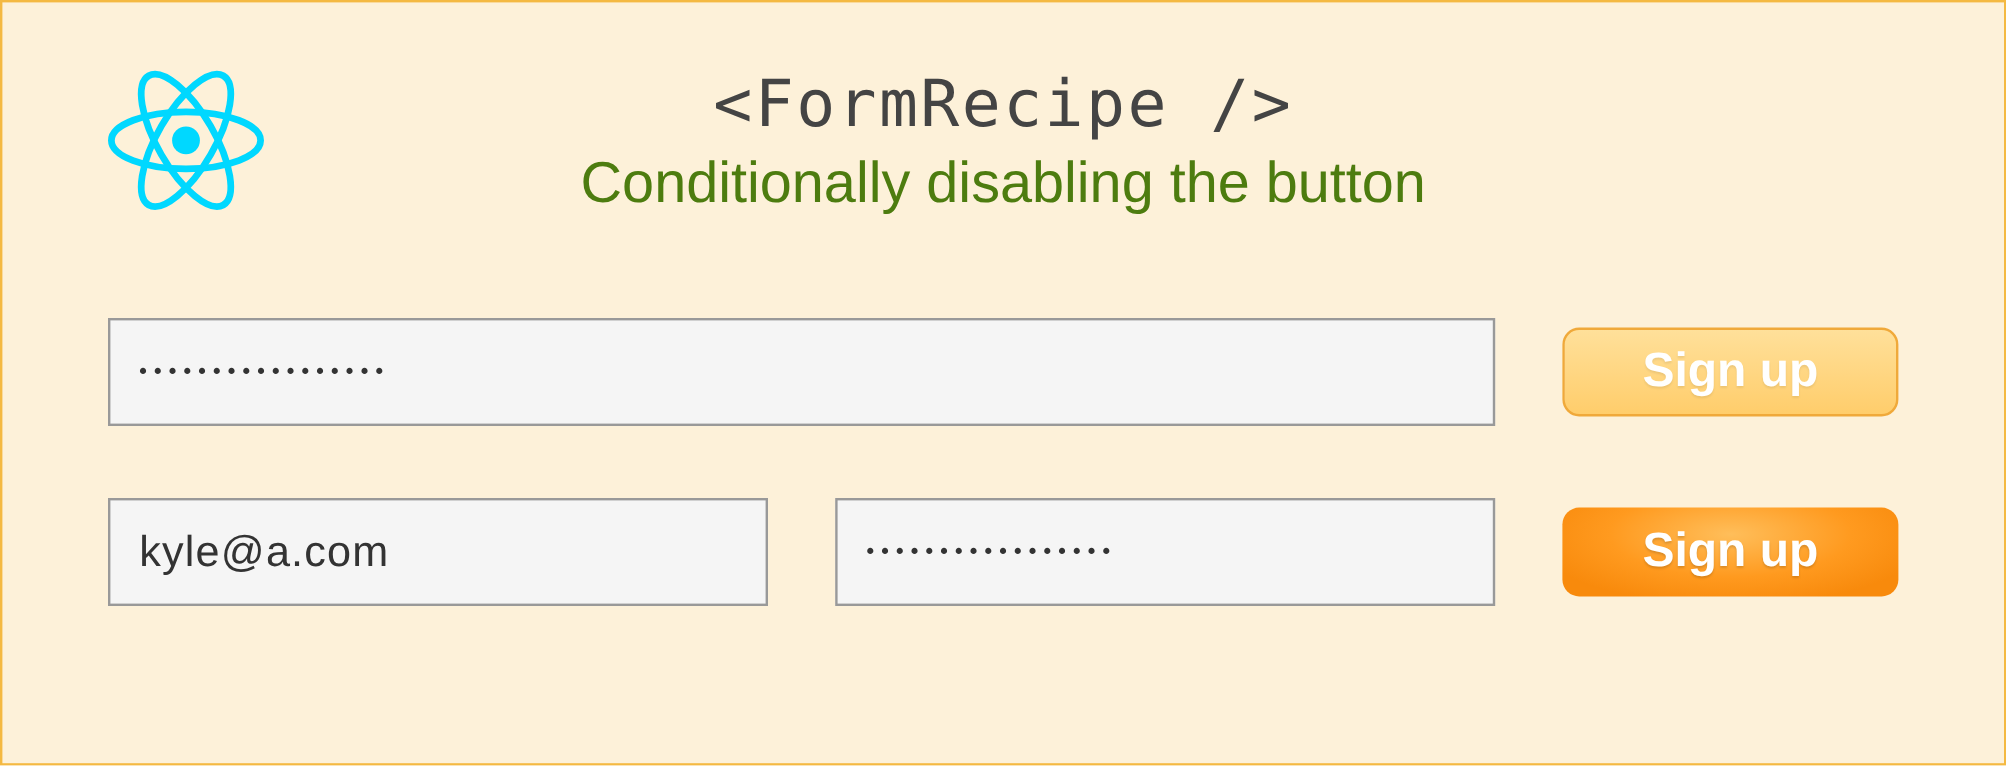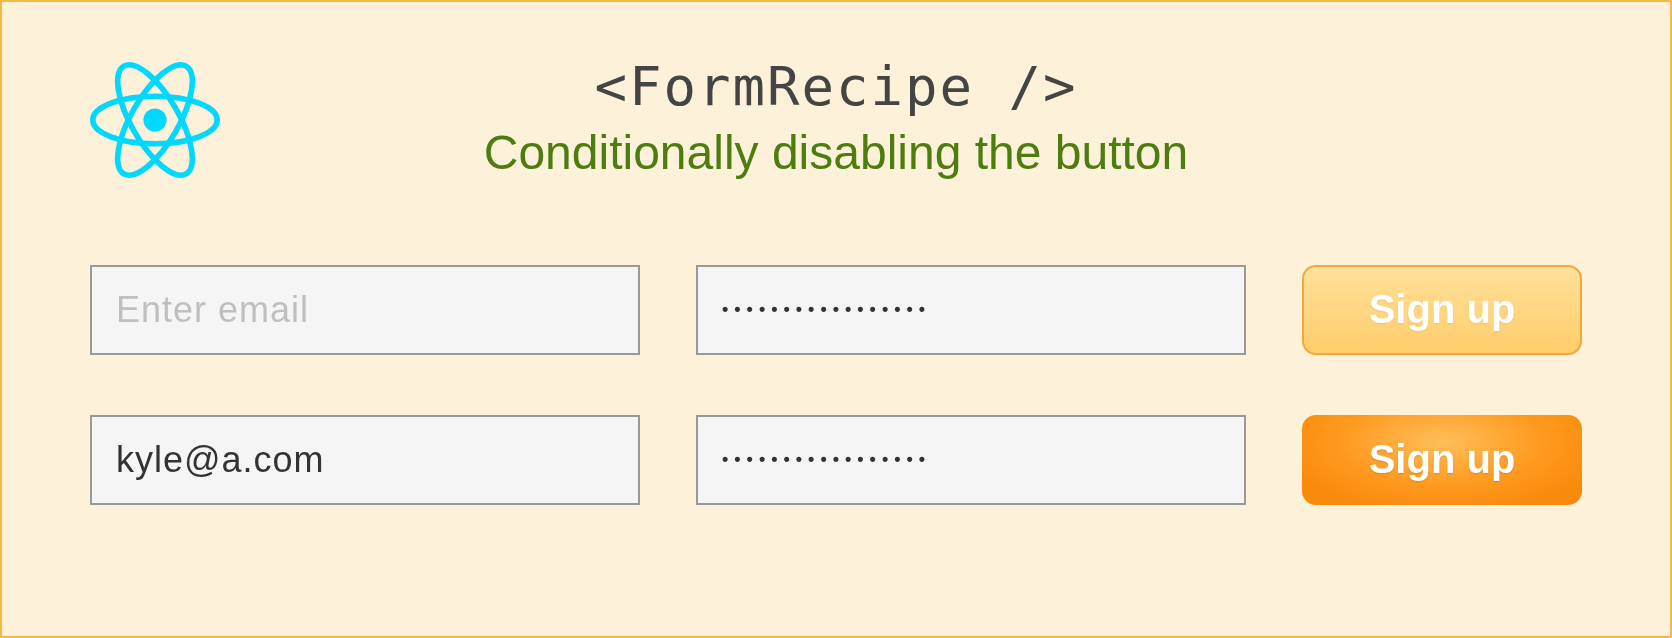--- a/index.html
+++ b/index.html
@@ -14,21 +14,21 @@
     .container {
       width: 1672px;
       height: 638px;
       background: #fdf1d9;
       border: 2px solid #f4b942;
       padding: 50px 88px 70px 88px;
       position: relative;
     }
     .header {
       display: flex;
-      align-items: flex-end;
+      align-items: flex-start;
       margin-bottom: 80px;
     }
     .react-logo {
       width: 130px;
       height: 130px;
       flex-shrink: 0;
     }
     .title-block {
       flex: 1;
       text-align: center;
@@ -70,21 +70,21 @@
     .input::placeholder {
       color: #bfbfbf;
     }
     .input.password {
       letter-spacing: 6px;
       font-size: 18px;
       font-weight: bold;
     }
     .btn {
       width: 280px;
-      height: 90px;
+      height: 74px;
       border-radius: 14px;
       font-size: 40px;
       font-weight: 600;
       color: #fff;
       border: none;
       cursor: pointer;
       font-family: inherit;
     }
     .btn.disabled {
       background: linear-gradient(180deg, #ffe09a 0%, #ffcd6b 100%);
@@ -111,21 +111,20 @@
         </g>
       </svg>
     </div>
     <div class="title-block">
       <div class="title">&lt;FormRecipe /&gt;</div>
       <div class="subtitle">Conditionally disabling the button</div>
     </div>
   </div>
 
   <div class="form-row">
-    <input class="input" type="text" placeholder="Enter email" style="">
     <input class="input password" type="text" value="•••••••••••••••••" style="">
     <button class="btn disabled">Sign up</button>
   </div>
 
   <div class="form-row">
     <input class="input" type="text" value="kyle@a.com" style="">
     <input class="input password" type="text" value="•••••••••••••••••" style="">
     <button class="btn enabled">Sign up</button>
   </div>
 </div>

